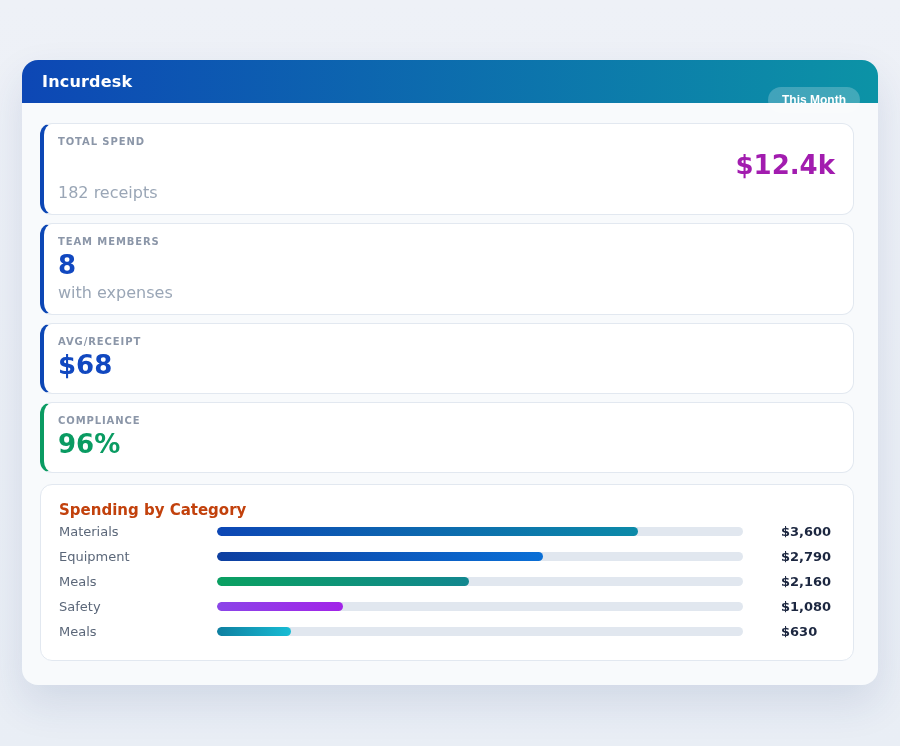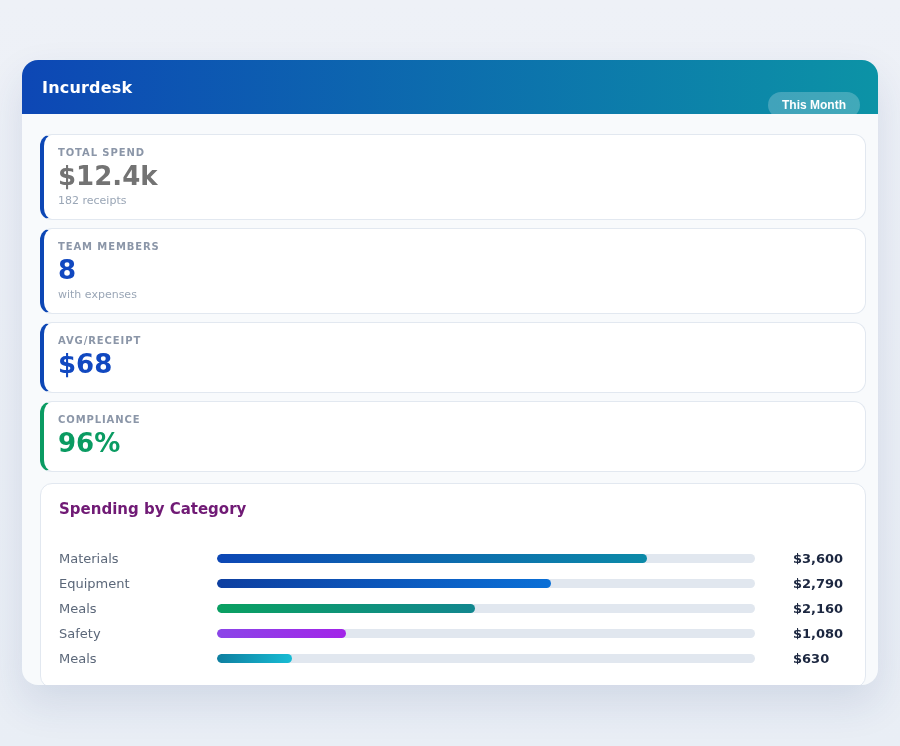--- a/index.html
+++ b/index.html
@@ -12,21 +12,21 @@
   .app-card {
     position: absolute;
     left: 22px; top: 60px;
     width: 856px; height: 625px;
     background: #f8fafc;
     border-radius: 16px;
     box-shadow: 0 18px 40px rgba(30, 60, 120, 0.12);
     overflow: hidden;
   }
   .app-header {
-    height: 54px;
+    height: 43px;
     background: linear-gradient(90deg, var(--hdr-from, #0d47b5), var(--hdr-to, #0c93a6));
     display: flex;
     align-items: center;
     justify-content: space-between;
     padding: 0 18px 0 20px;
   }
   .app-title {
     color: #ffffff;
     font-size: 16px;
     font-weight: bold;
@@ -37,21 +37,21 @@
     color: #ffffff;
     font-size: 12px;
     font-weight: bold;
     padding: 6px 14px;
     border-radius: 999px;
     border: none;
     cursor: pointer;
     margin-top: 36px;
   }
   .body-area {
-    padding: 20px 12px 22px 18px;
+    padding: 20px 24px 22px 18px;
   }
   .stat-card {
     background: #ffffff;
     border: 1px solid #e2e8f0;
     border-left: 4px solid #0d47b5;
     border-radius: 12px;
     padding: 12px 18px 12px 14px;
     margin-bottom: 8px;
   }
   .stat-label {
@@ -62,37 +62,37 @@
     text-transform: uppercase;
     margin-bottom: 4px;
   }
   .stat-value {
     font-size: 26px;
     font-weight: bold;
     color: #1148c0;
     line-height: 1.15;
   }
   .stat-sub {
-    font-size: 11px;
+    font-size: 16px;
     color: #9aa6b6;
     margin-top: 2px;
   }
   .stat-sub:empty { display: none; }
   .chart-card {
     background: #ffffff;
     border: 1px solid #e2e8f0;
     border-radius: 12px;
     padding: 16px 18px 16px 18px;
     margin-top: 11px;
   }
   .chart-title {
     font-size: 15px;
     font-weight: bold;
-    color: #701a75;
-    margin-bottom: 28px;
+    color: #c2410c;
+    margin-bottom: 0;
   }
   .chart-row {
     display: flex;
     align-items: center;
     height: 25px;
     gap: 38px;
   }
   .chart-row-label {
     width: 120px;
     flex: 0 0 120px;
@@ -128,21 +128,21 @@
   <div class="app-header" style="--hdr-from: #0d47b5; --hdr-to: #0c93a6;">
     <div class="app-title">Incurdesk</div>
     <button class="period-badge">This Month</button>
   </div>
 
   <div class="body-area">
 
     <div id="stats-container">
   <div class="stat-card" style="border-left-color: rgb(13, 71, 181);">
     <div class="stat-label">TOTAL SPEND</div>
-    <div class="stat-value" style="color: #737373;">$12.4k</div>
+    <div class="stat-value" style="color: #a21caf; text-align: right;">$12.4k</div>
     <div class="stat-sub">182 receipts</div>
   </div>
 
   <div class="stat-card" style="border-left-color: rgb(13, 71, 181);">
     <div class="stat-label">TEAM MEMBERS</div>
     <div class="stat-value" style="color: rgb(17, 72, 192);">8</div>
     <div class="stat-sub">with expenses</div>
   </div>
 
   <div class="stat-card" style="border-left-color: rgb(13, 71, 181);">

